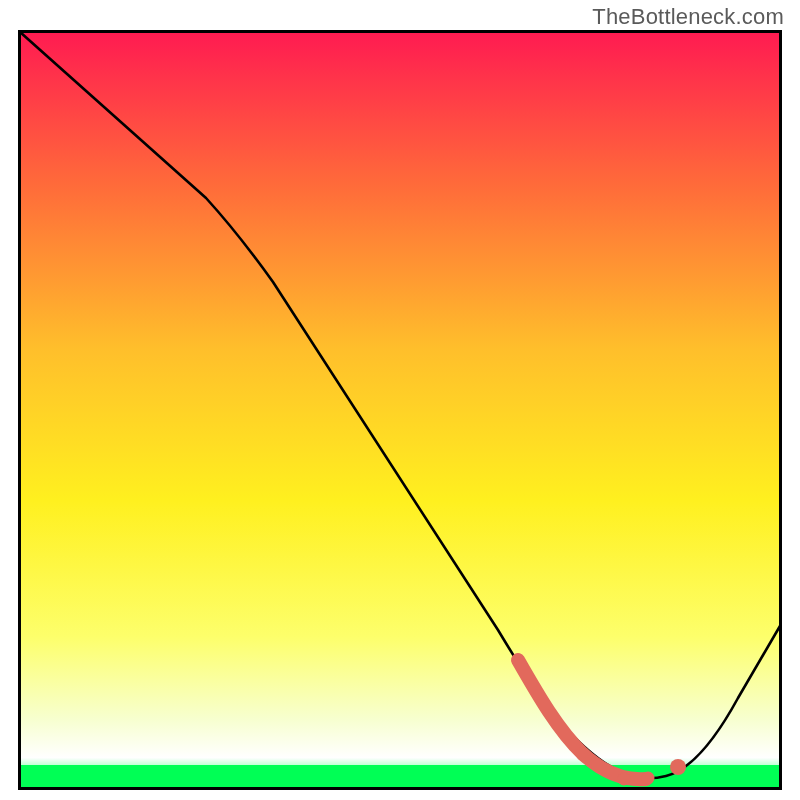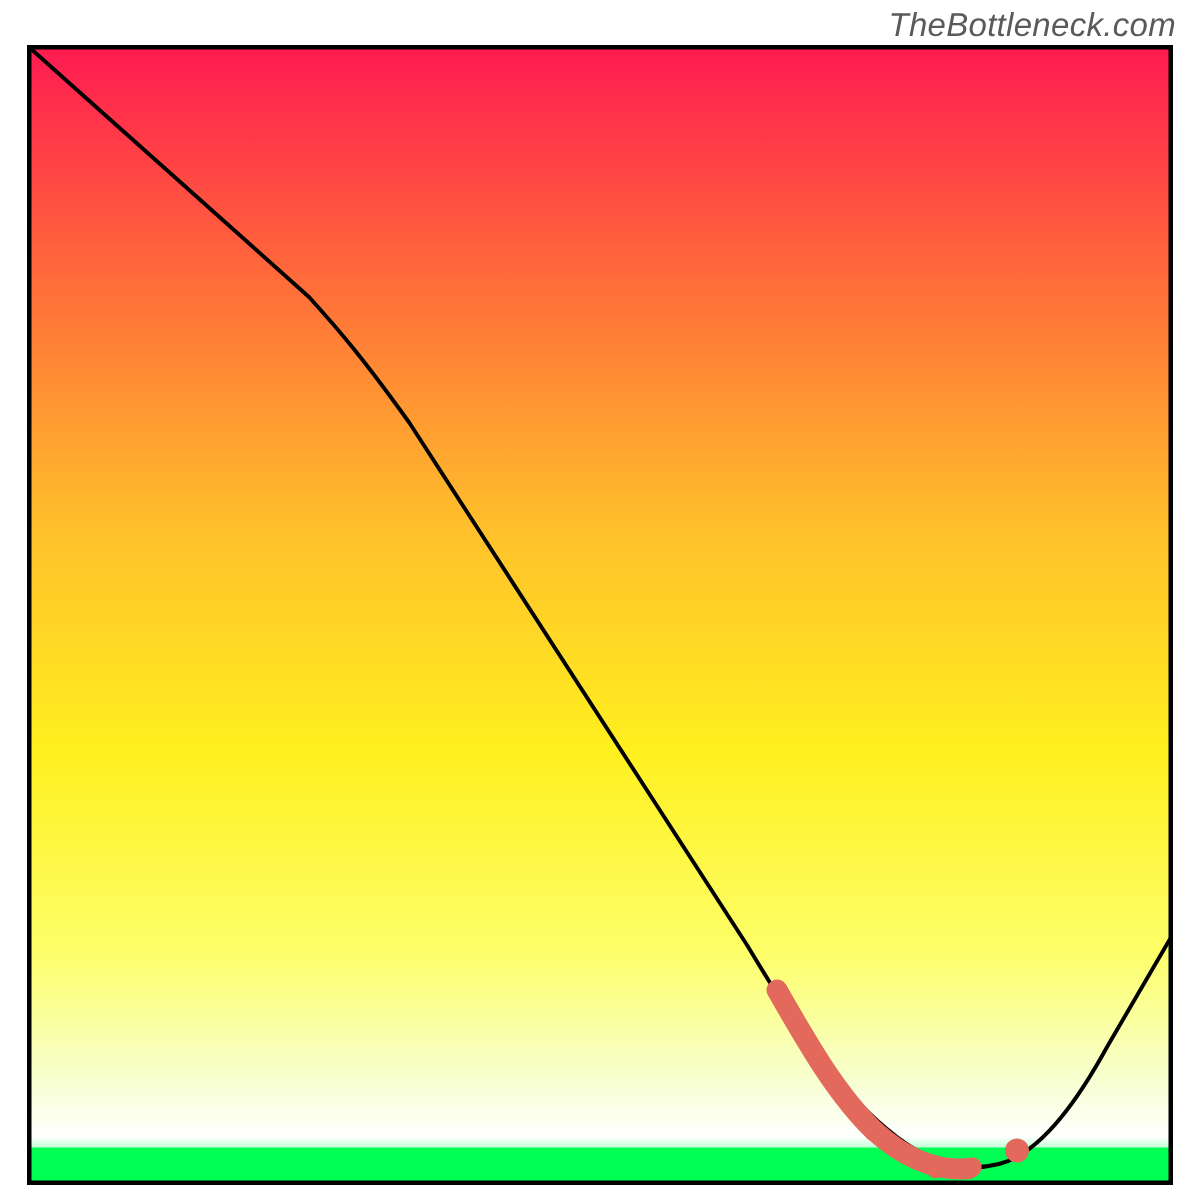--- a/index.html
+++ b/index.html
@@ -8,21 +8,20 @@
     background: #ffffff;
     width: 800px;
     height: 800px;
     overflow: hidden;
     font-family: Arial, Helvetica, sans-serif;
   }
   .wrap {
     position: relative;
     width: 800px;
     height: 578px;
-    font-style: italic;
   }
   .watermark {
     position: absolute;
     top: 4px;
     right: 16px;
     font-size: 22px;
     font-weight: 500;
     color: #5a5a5a;
     letter-spacing: 0.2px;
   }

